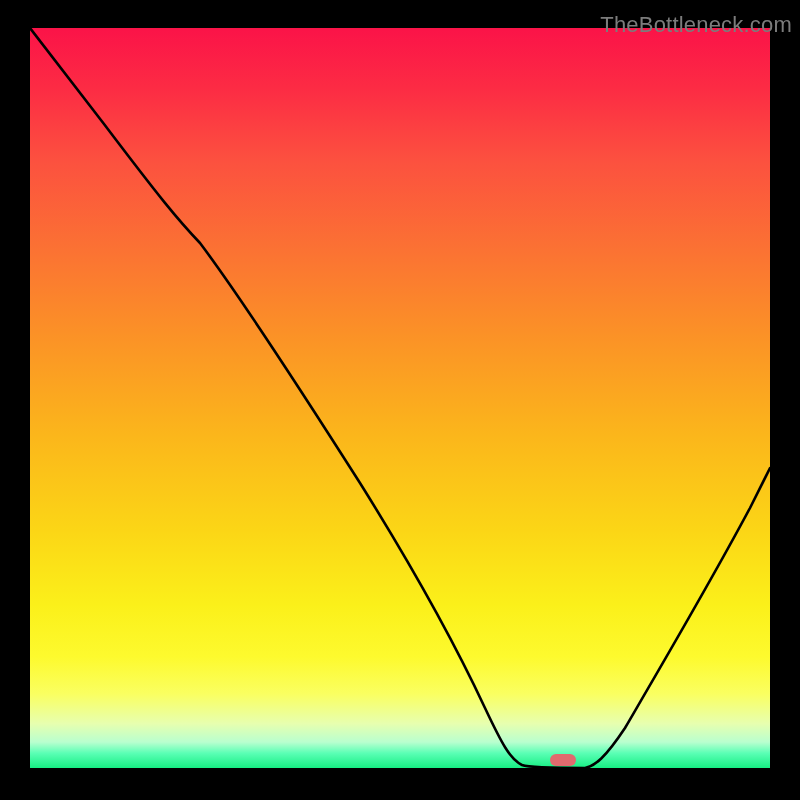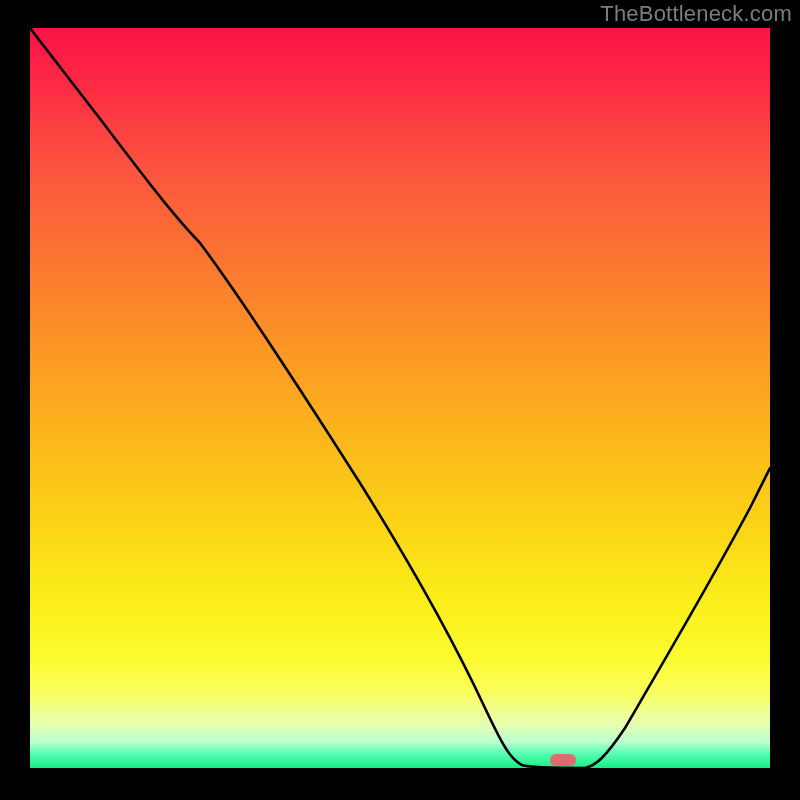--- a/index.html
+++ b/index.html
@@ -5,21 +5,21 @@
   * { margin: 0; padding: 0; box-sizing: border-box; }
   html, body { width: 800px; height: 800px; background: #000; font-family: Arial, Helvetica, sans-serif; }
   .frame {
     position: relative;
     width: 800px;
     height: 800px;
     background: #000;
   }
   .watermark {
     position: absolute;
-    top: 1px;
+    top: 12px;
     right: 8px;
     color: #7c7c7c;
     font-size: 22px;
     font-weight: 400;
     letter-spacing: 0.2px;
     z-index: 3;
   }
   .plot {
     position: absolute;
     left: 30px;

